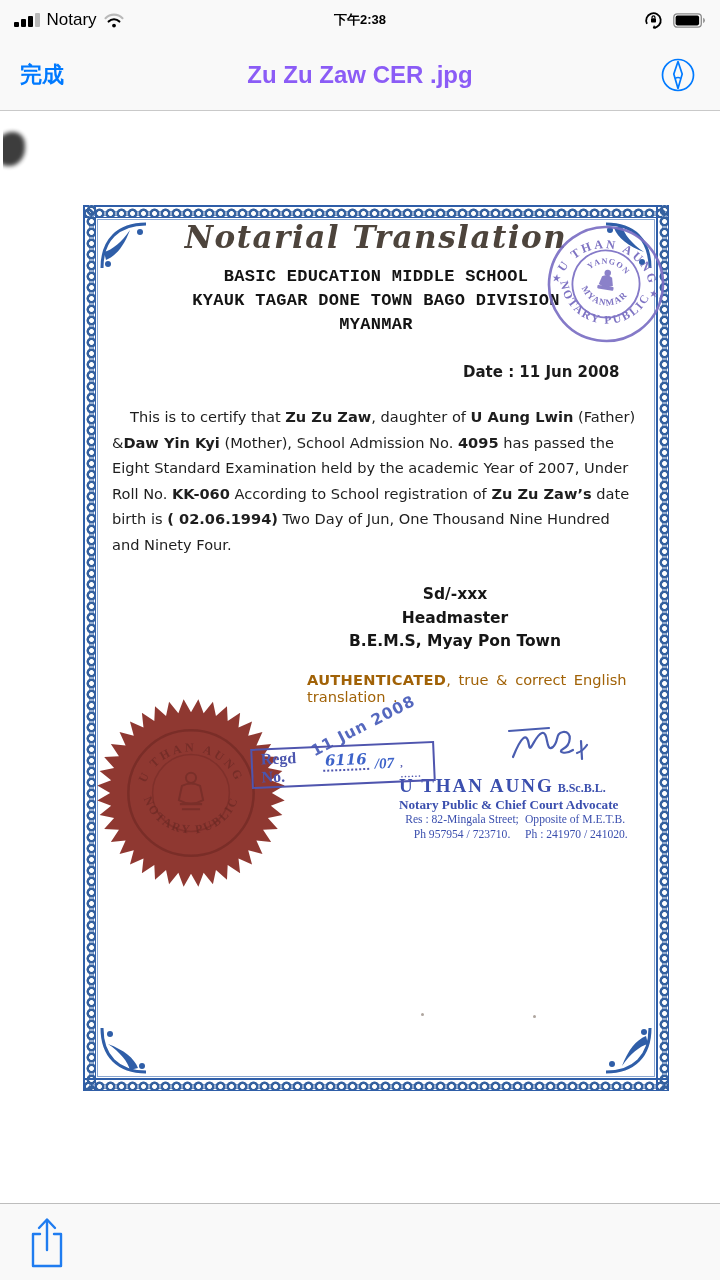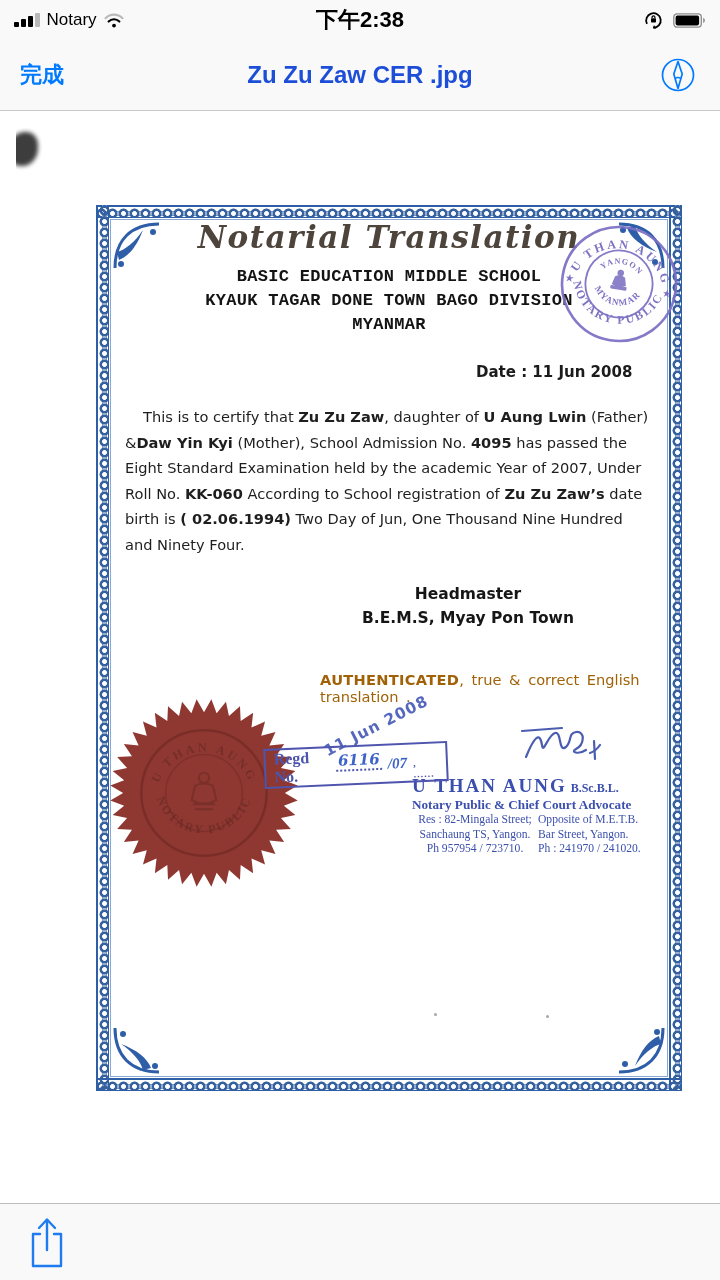--- a/index.html
+++ b/index.html
@@ -8,31 +8,31 @@
   .phone { position:absolute; inset:0; }
 
   
   .status-bar { position:absolute; top:0; left:0; width:720px; height:40px; background:#f9f9f9; display:flex; align-items:center; padding:0 14px; }
   .sb-left { display:flex; align-items:center; gap:7px; }
   .signal { display:flex; align-items:flex-end; gap:2.5px; height:14px; }
   .signal i { display:block; width:4.5px; border-radius:1px; background:#000; }
   .signal i:nth-child(1){height:5px;} .signal i:nth-child(2){height:8px;}
   .signal i:nth-child(3){height:11px;} .signal i:nth-child(4){height:14px; background:#b9b9b9;}
   .carrier { font-size:17px; color:#000; }
-  .sb-center { position:absolute; left:0; right:0; text-align:center; font-size:22px; font-weight:600; color:#000; pointer-events:none; }
+  .sb-center { position:absolute; left:0; right:0; text-align:center; font-size:13px; font-weight:600; color:#000; pointer-events:none; }
   .sb-right { margin-left:auto; display:flex; align-items:center; gap:8px; }
 
   
   .nav-bar { position:absolute; top:40px; left:0; width:720px; height:71px; background:#f9f9f9; border-bottom:1px solid #c9c9c9; display:flex; align-items:center; padding:0 20px; }
   .done-btn { font-size:22px; color:#007AFF; font-weight:600; cursor:pointer; }
-  .nav-title { position:absolute; left:0; right:0; text-align:center; font-size:24px; font-weight:700; color:#1d4ed8; pointer-events:none; }
+  .nav-title { position:absolute; left:0; right:0; text-align:center; font-size:24px; font-weight:700; color:#8b5cf6; pointer-events:none; }
   .markup-btn { margin-left:auto; cursor:pointer; display:flex; }
 
   
-  .page-image { position:absolute; top:112px; left:16px; width:699px; height:1091px; background:#ffffff; overflow:hidden; }
+  .page-image { position:absolute; top:112px; left:3px; width:699px; height:1091px; background:#ffffff; overflow:hidden; }
   .smudge { position:absolute; left:-8px; top:20px; width:30px; height:34px; background:#1c1c1c; border-radius:60% 40% 55% 45%; filter:blur(2px); opacity:.85; }
   .speck { position:absolute; width:3px; height:3px; background:#9a8f86; border-radius:50%; opacity:.8; }
 
   
   .cert { position:absolute; left:80px; top:93px; width:586px; height:886px; }
   .band { position:absolute; background-color:transparent; }
   .band-h { left:0; right:0; height:13px;
     background-image:
       radial-gradient(circle at 5.5px 6.5px, rgba(47,94,168,0) 2.1px, #35619f 2.7px 4.7px, rgba(47,94,168,0) 5.3px),
       radial-gradient(circle at 5.5px 6.5px, rgba(47,94,168,0) 1px, #7797c7 1.5px 2.4px, rgba(47,94,168,0) 3px);
@@ -219,20 +219,21 @@
           <circle cx="60" cy="49" r="3.2"></circle>
           <path d="M55,53 q5,-3 10,0 l2,8 q-7,4 -14,0 Z"></path>
           <rect x="52" y="62" width="16" height="3.5" rx="1"></rect>
         </g>
       </svg>
 
       <div class="date-line">Date :  11 Jun 2008</div>
       <div class="body-par"><span>This is to certify that </span><span class="b">Zu Zu Zaw</span><span>, daughter of </span><span class="b">U Aung Lwin</span><span> (Father) &amp;</span><span class="b">Daw Yin Kyi</span><span> (Mother), School Admission No. </span><span class="b">4095</span><span> has passed the Eight Standard Examination held by the academic Year of 2007, Under Roll No. </span><span class="b">KK-060</span><span> According to School registration of </span><span class="b">Zu Zu Zaw’s</span><span> date birth is </span><span class="b">( 02.06.1994)</span><span> Two Day of Jun, One Thousand Nine Hundred and Ninety Four.</span></div>
 
       <div class="sd-block">
+        <div>Sd/-xxx</div>
         <div>Headmaster</div>
         <div>B.E.M.S, Myay Pon Town</div>
       </div>
 
       <div class="auth-line">
         <span class="b">AUTHENTICATED</span><span>, true  &amp;  correct  English  translation .</span>
       </div>
 
       <div class="date-stamp">11 Jun 2008</div>
 
@@ -274,24 +275,20 @@
       <div class="notary-block">
         <div class="nb-name-row">
           <span>U THAN AUNG</span><span class="nb-degree">B.Sc.B.L.</span>
         </div>
         <div class="nb-role">Notary Public &amp; Chief Court Advocate</div>
         <div class="nb-row">
             <span>Res : 82-Mingala Street;</span>
             <span>Opposite of M.E.T.B.</span>
           </div>
         <div class="nb-row">
-            <span>Sanchaung TS, Yangon.</span>
-            <span>Bar Street, Yangon.</span>
-          </div>
-        <div class="nb-row">
             <span>Ph   957954 / 723710.</span>
             <span>Ph : 241970 / 241020.</span>
           </div>
       </div>
     </div>
   </div>
 
   <div class="toolbar">
     <span class="share-btn">
       <svg width="42" height="54" viewBox="0 0 42 54">

